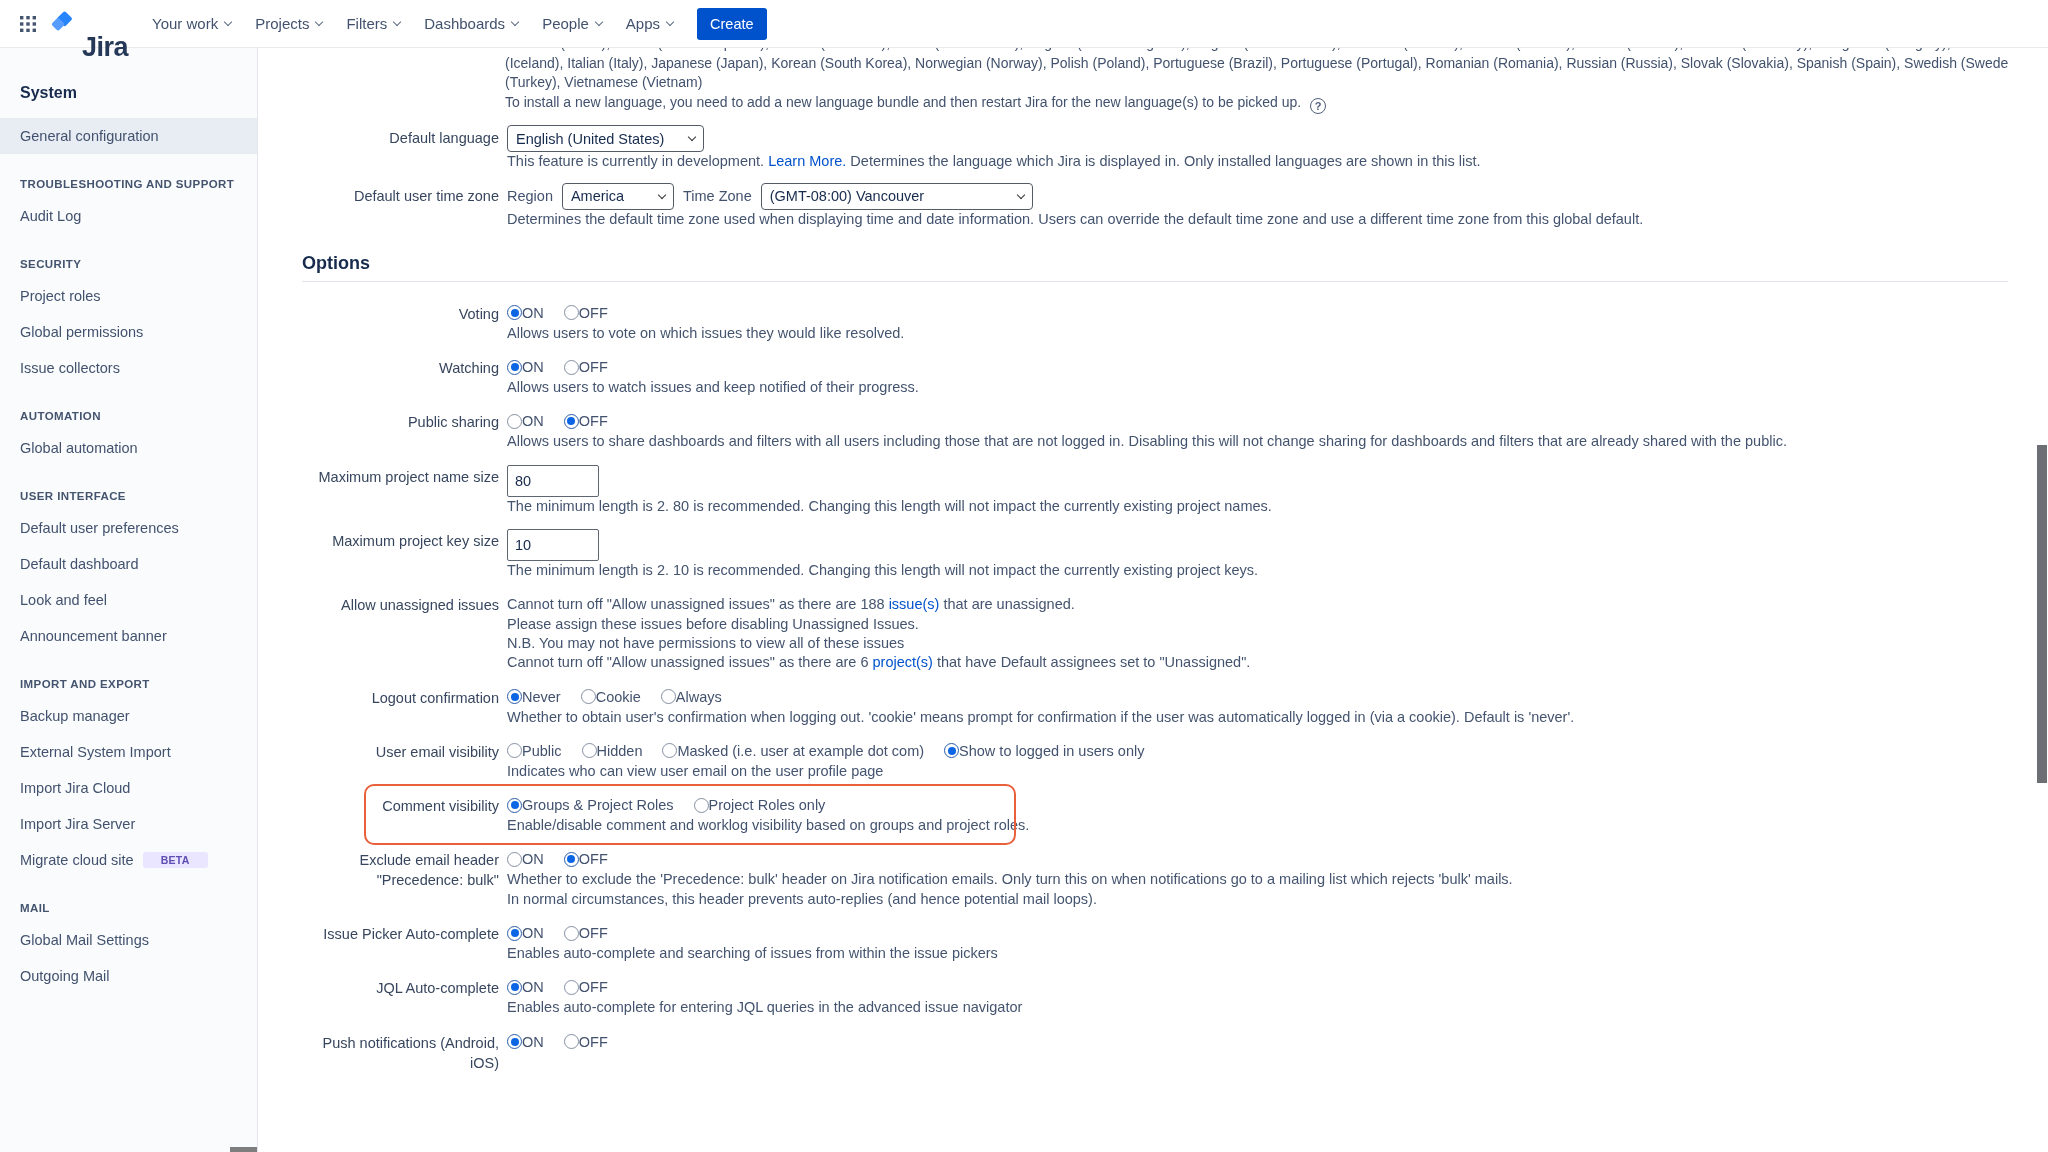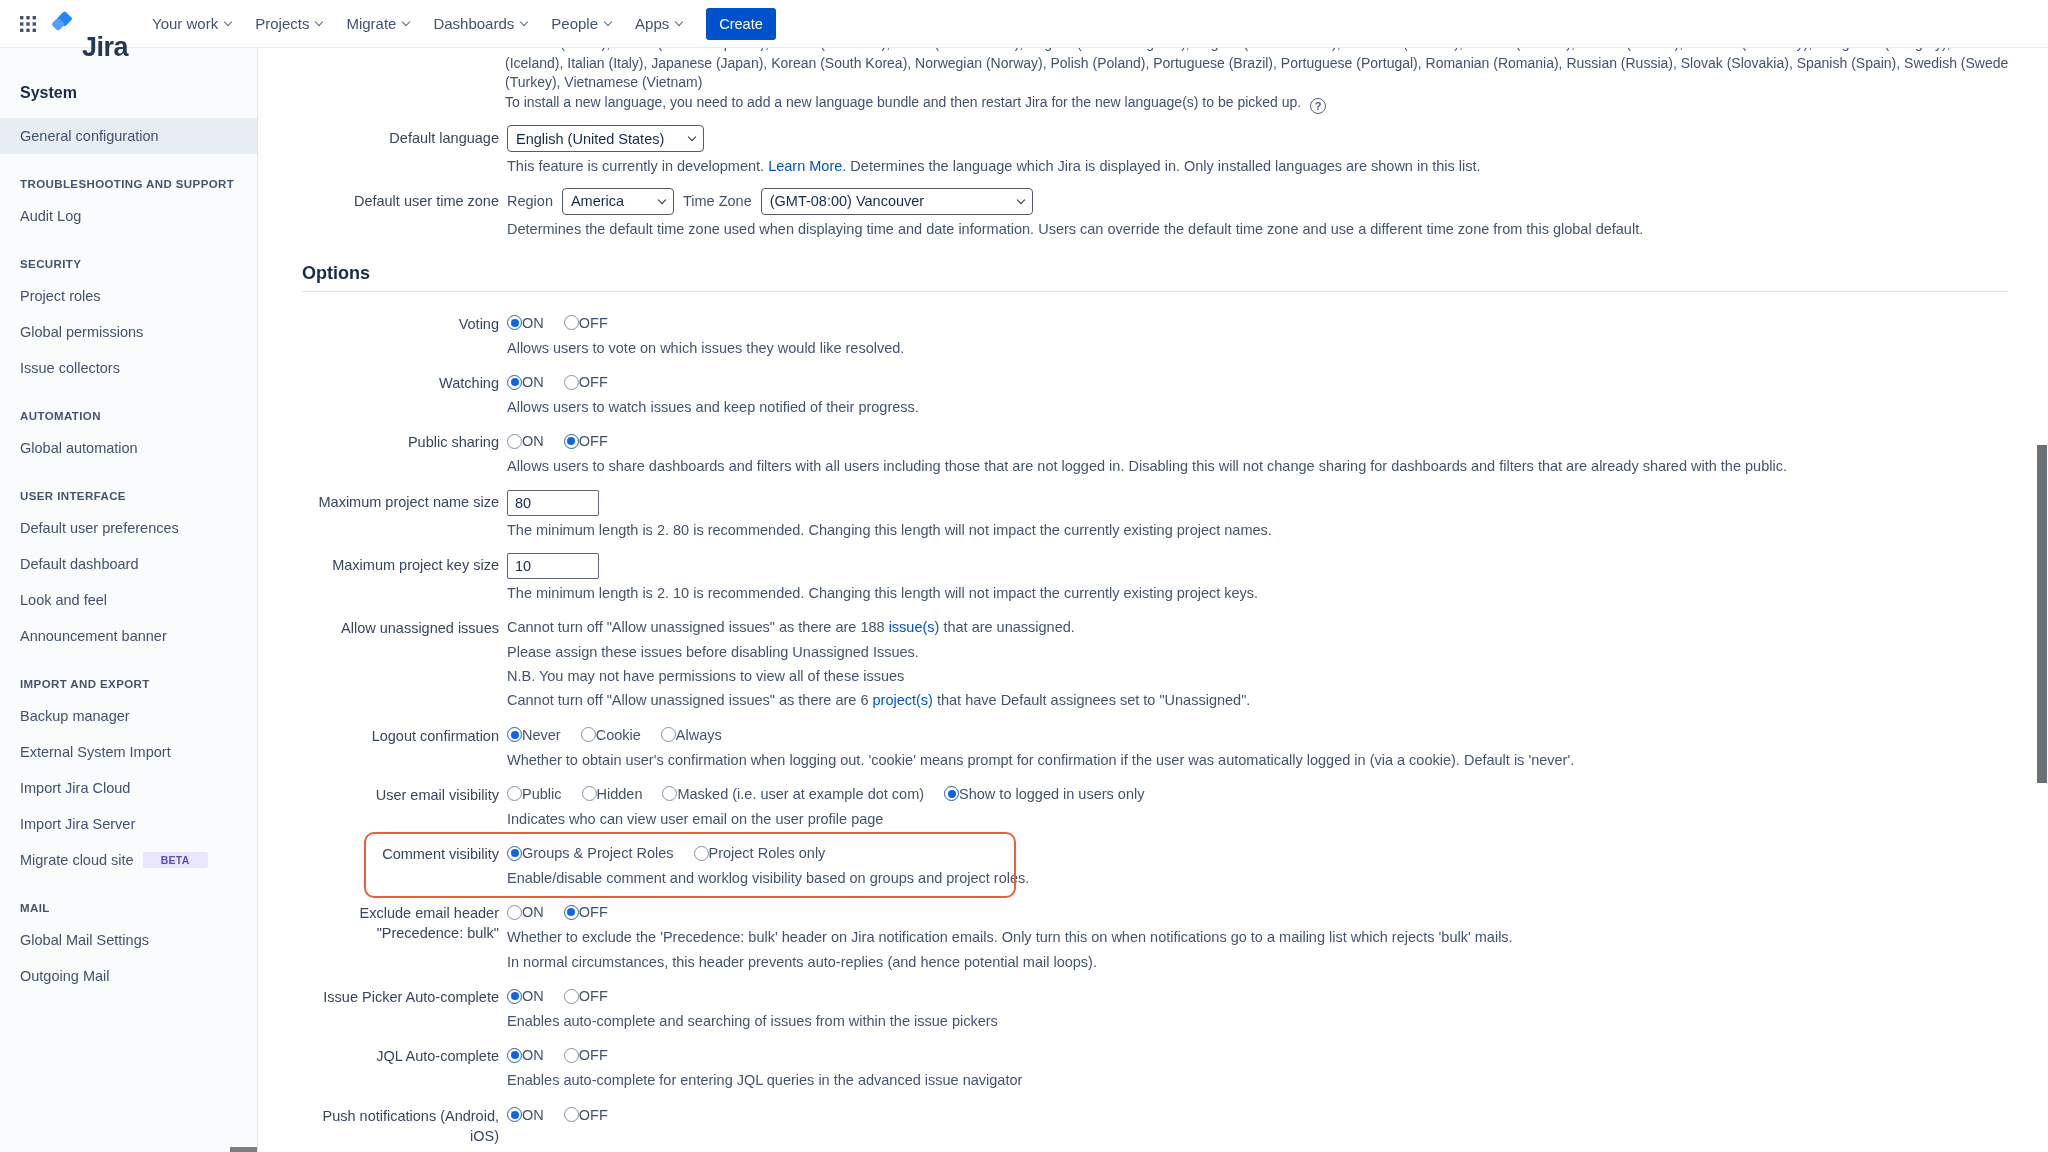--- a/index.html
+++ b/index.html
@@ -59,39 +59,39 @@
     margin-left:5px; vertical-align:-3px; }
 
   .frow { display:grid; grid-template-columns:197px 1fr; column-gap:8px; align-items:start; margin-top:11px; }
   .flabel { text-align:right; color:#37465E; padding-top:5px; }
   .inline-ctl { display:flex; align-items:center; gap:9px; flex-wrap:nowrap; }
   .sel-box { display:inline-flex; align-items:center; justify-content:space-between; gap:25px;
     border:1.4px solid #555B66; border-radius:4px; height:27px; padding:0 8px; font-size:14.5px;
     color:#172B4D; background:#fff; cursor:pointer; }
   .sel-chev { width:6px; height:6px; border-right:1.8px solid #333; border-bottom:1.8px solid #333;
     transform:rotate(45deg); margin-top:-3px; }
-  .row-desc { color:#44546F; margin-top:5px; line-height:19.3px; white-space:nowrap; overflow:hidden; }
+  .row-desc { color:#44546F; line-height:19.3px; white-space:nowrap; overflow:hidden; }
   .link { color:#0052CC; cursor:pointer; }
 
   .options-h { font-size:18px; font-weight:700; color:#172B4D; margin-top:24px; }
   .options-hr { border:none; border-top:1px solid #E1E4E9; margin:7px 0 20px; }
 
   .setting-row { display:grid; grid-template-columns:197px 1fr; column-gap:8px; margin-bottom:13px;
     position:relative; }
   .setting-row.highlight::before { content:""; position:absolute; left:62px; top:-10px; width:648px;
     height:calc(100% + 16px); border:2.2px solid #E8603C; border-radius:10px; pointer-events:none; }
   .row-label { text-align:right; color:#37465E; line-height:20px; padding-top:2px; }
   .radio-line { display:flex; align-items:center; gap:20px; min-height:22px; }
   .radio-opt { display:inline-flex; align-items:center; cursor:pointer; color:#42526E; }
   .radio { width:15px; height:15px; border:1px solid #8590A2; border-radius:50%; background:#fff;
     position:relative; flex:none; }
   .radio.sel { border-color:#2B5EA7; }
   .radio.sel::after { content:""; position:absolute; left:2.5px; top:2.5px; width:8px; height:8px;
     border-radius:50%; background:#0C66E4; }
-  .num-input { width:92px; height:26px; border:1.5px solid #5E6672; border-radius:2px; padding:0 7px;
+  .num-input { width:92px; height:32px; border:1.5px solid #5E6672; border-radius:2px; padding:0 7px;
     font-family:inherit; font-size:14.5px; color:#172B4D; }
   .row-desc.first { padding-top:2px; margin-top:0; }
 
   
   .v-scrollbar { position:absolute; right:1px; top:445px; width:10px; height:338px; background:#6C6F73; }
 </style>
 </head>
 <body>
 
 <div class="topnav">
@@ -121,21 +121,21 @@
     <nav id="nav-menu" style="display:flex">
         <div class="nav-item">
           <span>Your work</span>
           <span class="chev"></span>
         </div>
         <div class="nav-item">
           <span>Projects</span>
           <span class="chev"></span>
         </div>
         <div class="nav-item">
-          <span>Migrate</span>
+          <span>Filters</span>
           <span class="chev"></span>
         </div>
         <div class="nav-item">
           <span>Dashboards</span>
           <span class="chev"></span>
         </div>
         <div class="nav-item">
           <span>People</span>
           <span class="chev"></span>
         </div>

